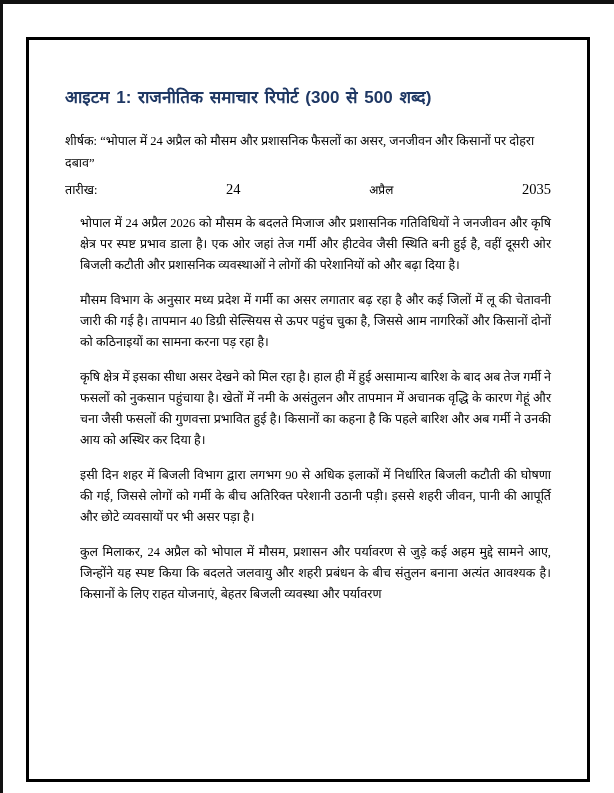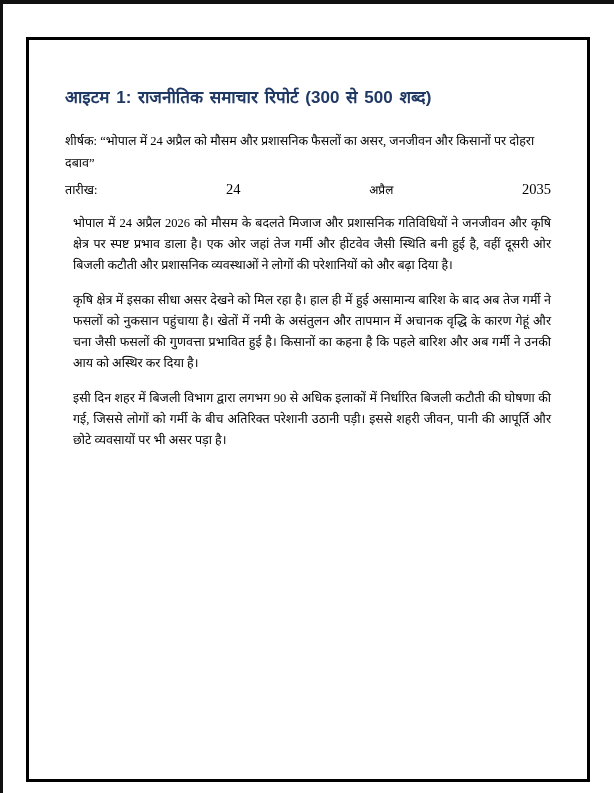--- a/index.html
+++ b/index.html
@@ -75,21 +75,21 @@
     font-size: 12px;
     text-align: right;
   }
   .body-text {
     margin-top: 12px;
   }
   .para {
     font-size: 12.5px;
     line-height: 21px;
     text-align: justify;
-    margin: 0 0 14px 8px;
+    margin: 0 0 14px 15px;
   }
 </style>
 </head>
 <body>
 
 <div class="top-bar"></div>
 <div class="left-strip"></div>
 
 <div class="doc-frame">
   <div class="doc-content">
@@ -106,18 +106,20 @@
         <span class="meta-label">तारीख:</span>
         <span class="date-num">24</span>
         <span class="date-month">अप्रैल</span>
         <span class="date-num">2035</span>
       </div>
 
     </div>
 
     <div class="body-text">
       <p class="para">भोपाल में 24 अप्रैल 2026 को मौसम के बदलते मिजाज और प्रशासनिक गतिविधियों ने जनजीवन और कृषि क्षेत्र पर स्पष्ट प्रभाव डाला है। एक ओर जहां तेज गर्मी और हीटवेव जैसी स्थिति बनी हुई है, वहीं दूसरी ओर बिजली कटौती और प्रशासनिक व्यवस्थाओं ने लोगों की परेशानियों को और बढ़ा दिया है।</p>
+      <p class="para">मौसम विभाग के अनुसार मध्य प्रदेश में गर्मी का असर लगातार बढ़ रहा है और कई जिलों में लू की चेतावनी जारी की गई है। तापमान 40 डिग्री सेल्सियस से ऊपर पहुंच चुका है, जिससे आम नागरिकों और किसानों दोनों को कठिनाइयों का सामना करना पड़ रहा है।</p>
       <p class="para">कृषि क्षेत्र में इसका सीधा असर देखने को मिल रहा है। हाल ही में हुई असामान्य बारिश के बाद अब तेज गर्मी ने फसलों को नुकसान पहुंचाया है। खेतों में नमी के असंतुलन और तापमान में अचानक वृद्धि के कारण गेहूं और चना जैसी फसलों की गुणवत्ता प्रभावित हुई है। किसानों का कहना है कि पहले बारिश और अब गर्मी ने उनकी आय को अस्थिर कर दिया है।</p>
       <p class="para">इसी दिन शहर में बिजली विभाग द्वारा लगभग 90 से अधिक इलाकों में निर्धारित बिजली कटौती की घोषणा की गई, जिससे लोगों को गर्मी के बीच अतिरिक्त परेशानी उठानी पड़ी। इससे शहरी जीवन, पानी की आपूर्ति और छोटे व्यवसायों पर भी असर पड़ा है।</p>
+      <p class="para">कुल मिलाकर, 24 अप्रैल को भोपाल में मौसम, प्रशासन और पर्यावरण से जुड़े कई अहम मुद्दे सामने आए, जिन्होंने यह स्पष्ट किया कि बदलते जलवायु और शहरी प्रबंधन के बीच संतुलन बनाना अत्यंत आवश्यक है। किसानों के लिए राहत योजनाएं, बेहतर बिजली व्यवस्था और पर्यावरण</p>
     </div>
 
   </div>
 </div>
 
 </body></html>

